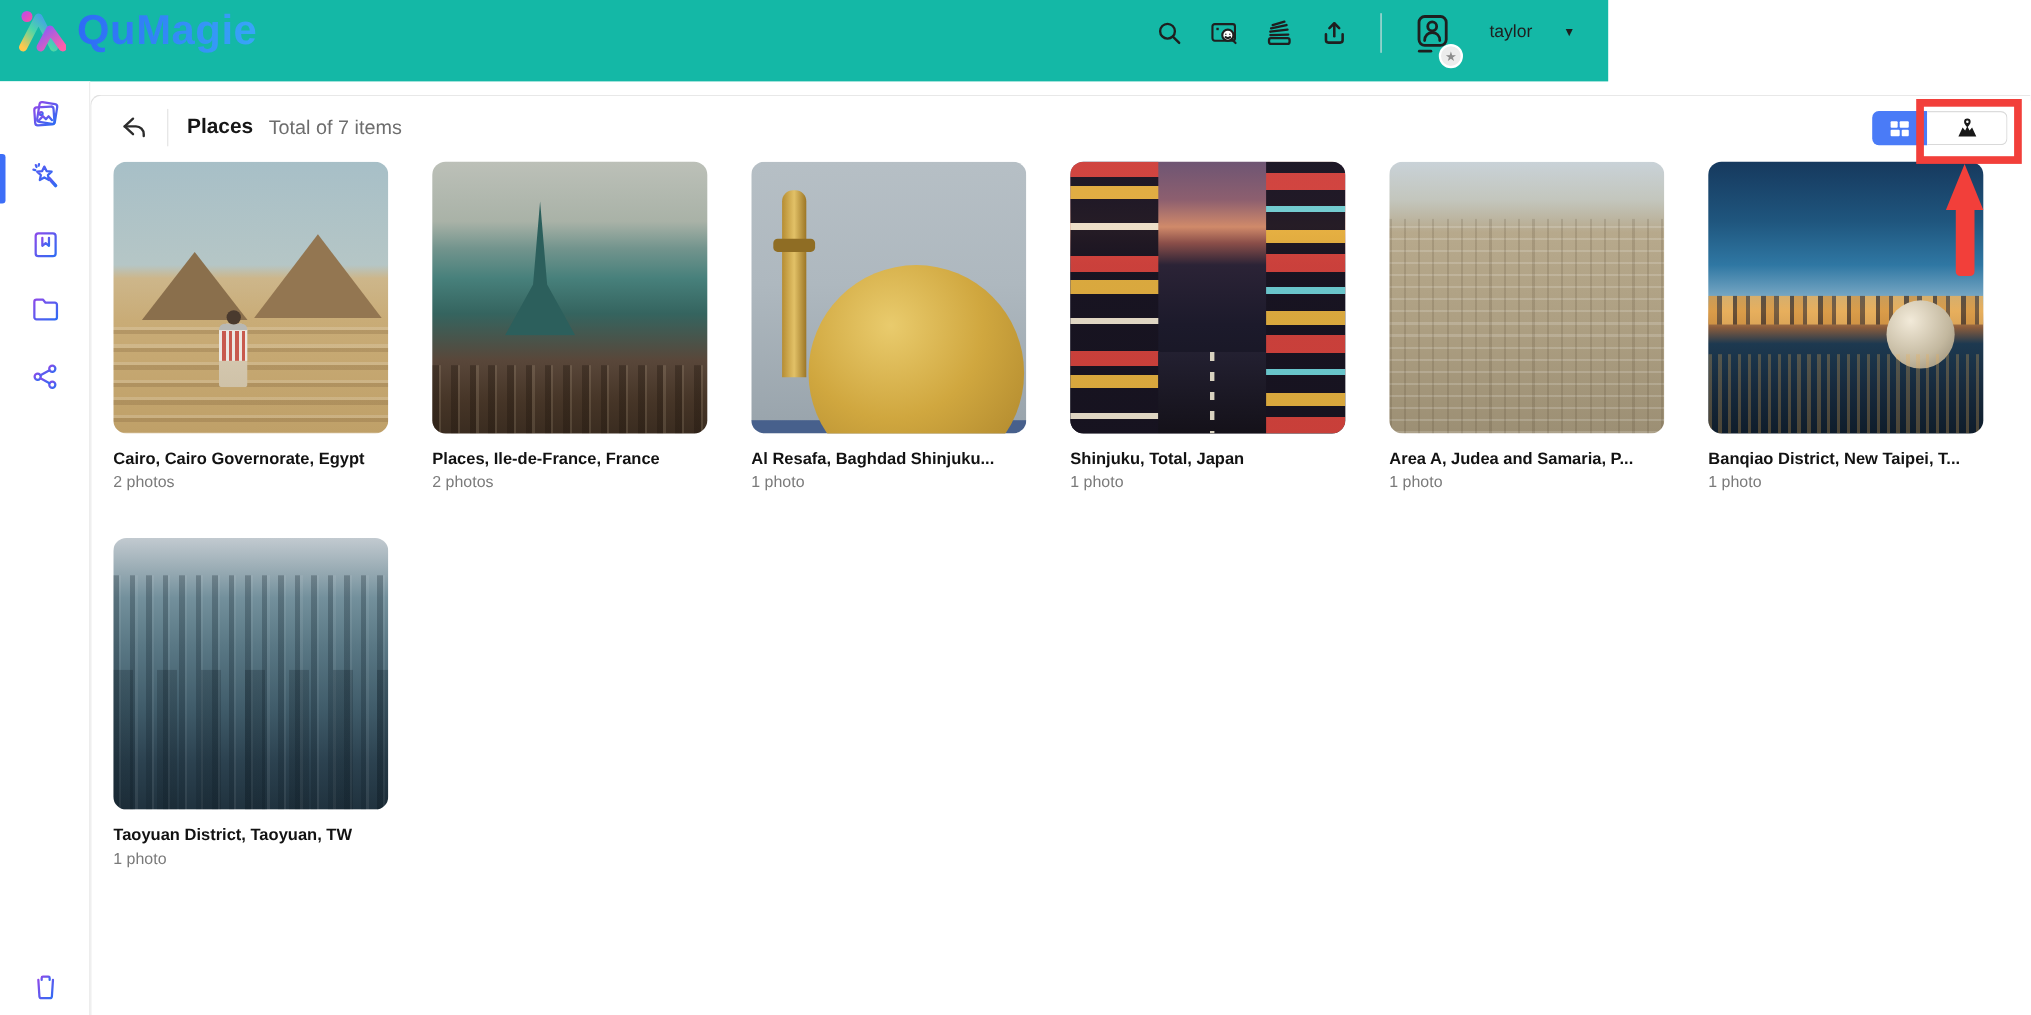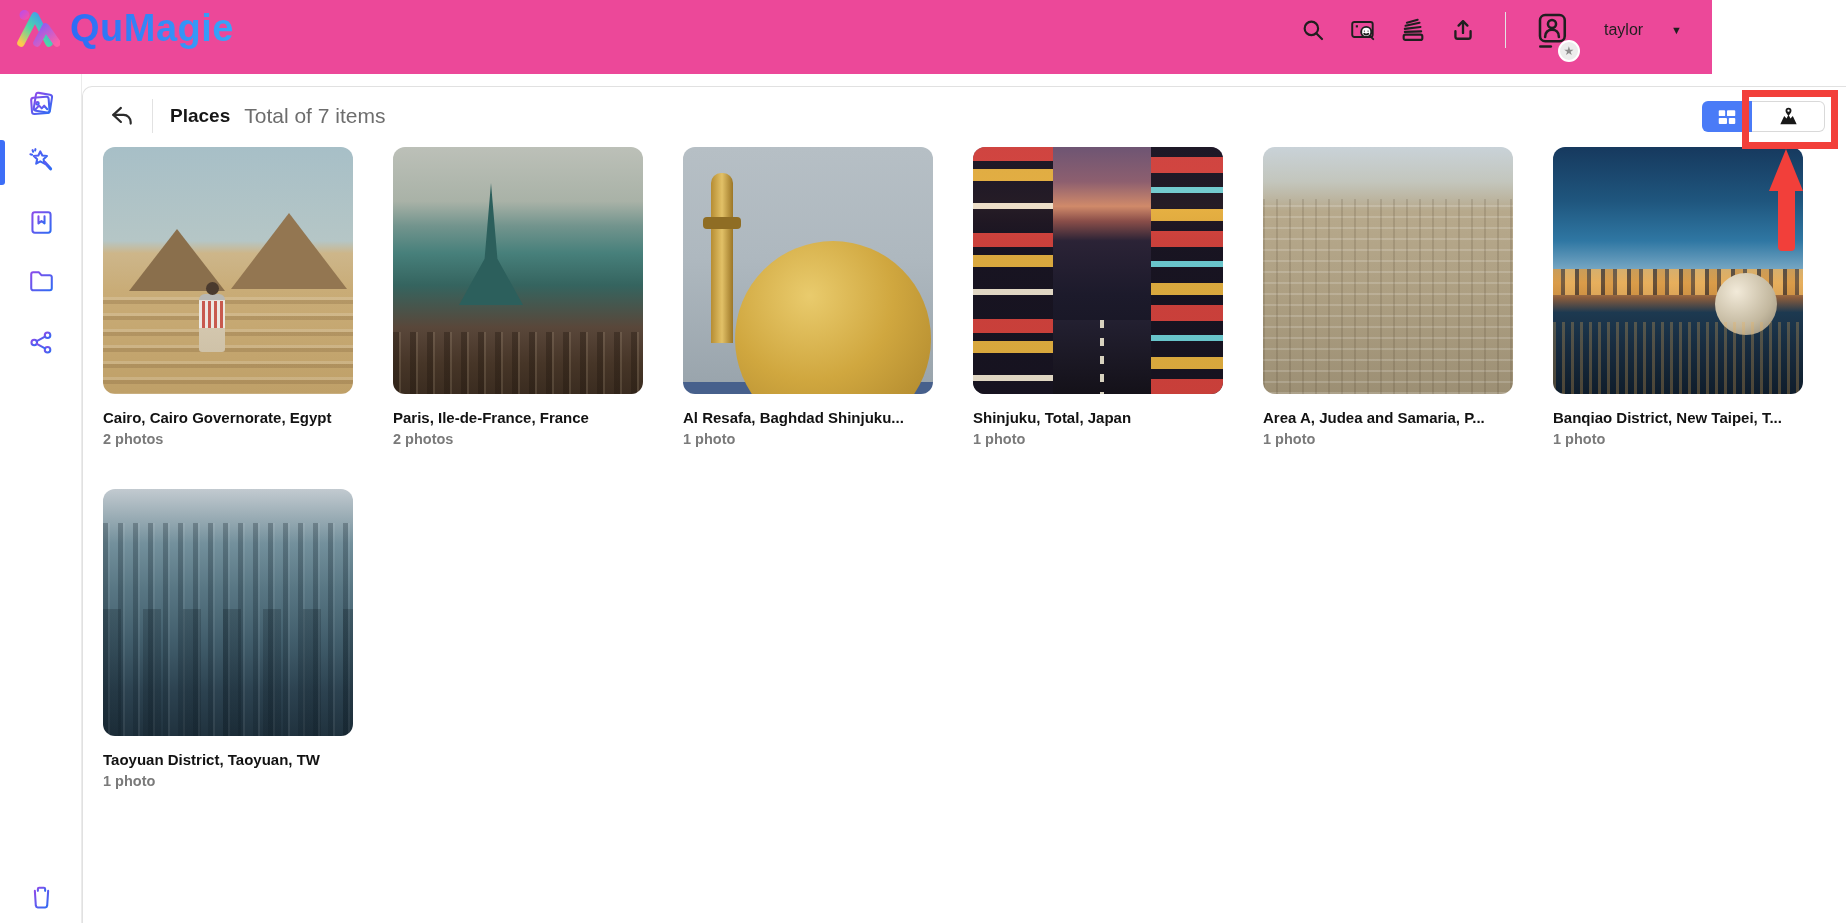--- a/index.html
+++ b/index.html
@@ -1,20 +1,20 @@
 <!DOCTYPE html>
 <html><head>
 <meta charset="utf-8">
 <style>
   * { margin:0; padding:0; box-sizing:border-box; }
   html,body { width:1846px; height:923px; overflow:hidden; background:#fff;
     font-family:"Liberation Sans", sans-serif; }
 
   
-  .topbar { position:absolute; left:0; top:0; width:1712px; height:74px; background:#ec4899; }
+  .topbar { position:absolute; left:0; top:0; width:1462px; height:74px; background:#14b8a6; }
   .logo { position:absolute; left:14px; top:6px; display:flex; align-items:center; gap:10px; }
   .logo-text { font-size:38px; font-weight:bold; letter-spacing:.5px;
     background:linear-gradient(90deg,#2e6bf5,#38a6f8);
     -webkit-background-clip:text; background-clip:text; color:transparent; }
   .top-actions { position:absolute; right:30px; top:0; height:60px; display:flex; align-items:center; gap:22px; }
   .tb-icon { width:28px; height:28px; display:flex; align-items:center; justify-content:center; cursor:pointer; }
   .tb-divider { width:1px; height:36px; background:#e3e3e3; margin:0 6px; }
   .avatar-wrap { position:relative; width:36px; height:40px; }
   .avatar-badge { position:absolute; right:-10px; bottom:-12px; width:22px; height:22px; border-radius:50%;
     background:#ececec; border:2px solid #fff; color:#8c8c8c; font-size:12px; line-height:18px; text-align:center; }
@@ -30,21 +30,21 @@
   .active-bar { position:absolute; left:0; top:66px; width:5px; height:45px; background:#3d6ef7;
     border-radius:0 3px 3px 0; }
 
   
   .main { position:absolute; left:82px; top:86px; width:1764px; height:849px; background:#fff;
     border-top:1px solid #e1e1e1; border-left:1px solid #e1e1e1; border-top-left-radius:10px; }
   .main-header { position:relative; height:58px; display:flex; align-items:center; padding-left:26px; }
   .back-btn { width:26px; height:26px; cursor:pointer; display:flex; align-items:center; justify-content:center; }
   .hdr-divider { width:1px; height:34px; background:#e2e2e2; margin:0 17px; }
   .page-title { font-size:19px; font-weight:bold; color:#161616; }
-  .page-subtitle { font-size:21px; color:#6d6d6d; margin-left:14px; }
+  .page-subtitle { font-size:18px; color:#6d6d6d; margin-left:14px; }
 
   
   .view-toggle { position:absolute; top:14px; right:21px; display:flex; height:31px; z-index:3; }
   .vt-btn { width:50px; height:31px; display:flex; align-items:center; justify-content:center; cursor:pointer; }
   .vt-grid { background:#4a7bf7; border-radius:6px 0 0 6px; }
   .vt-map { width:73px; background:#fff; border:1px solid #d9d9d9; border-left:none; border-radius:0 6px 6px 0; }
 
   
   .anno-box { position:absolute; left:1659px; top:3px; width:96px; height:59px;
     border:7px solid #f23f3a; z-index:6; pointer-events:none; }
@@ -54,21 +54,21 @@
   .anno-arrow-shaft { position:absolute; left:1695px; top:102px; width:17px; height:62px;
     background:#f23f3a; border-radius:0 0 4px 4px; z-index:6; pointer-events:none; }
 
   
   .cards { position:absolute; left:20px; top:60px; display:grid;
     grid-template-columns:repeat(6,250px); column-gap:40px; row-gap:42px; }
   .card { width:264px; cursor:pointer; }
   .photo { position:relative; width:250px; height:247px; border-radius:12px; overflow:hidden; }
   .ctitle { margin-top:15px; font-size:15px; font-weight:bold; color:#121212;
     white-space:nowrap; overflow:hidden; }
-  .ccount { margin-top:5px; font-size:14.5px; color:#7a7a7a;font-weight:bold; }
+  .ccount { margin-top:5px; font-size:14.5px; color:#7a7a7a; }
 
   .fg { position:absolute; display:block; }
 
   
   .p0 { background:
     repeating-linear-gradient(180deg, rgba(255,255,255,.16) 0 3px, rgba(120,90,52,.25) 3px 7px, rgba(0,0,0,0) 7px 16px) 0 150px / 100% 97px no-repeat,
     linear-gradient(180deg,#a7bfc7 0%,#b5c6c6 38%,#cdb68a 43%,#c9ac77 58%,#bfa068 100%); }
   .p0::before { content:""; position:absolute; left:26px; top:82px; width:0; height:0;
     border-left:48px solid transparent; border-right:48px solid transparent; border-bottom:62px solid #8a6f4c; }
   .p0::after { content:""; position:absolute; right:6px; top:66px; width:0; height:0;
@@ -342,21 +342,21 @@
           <i class="fg"></i>
         </div>
       <div class="ctitle">Cairo, Cairo Governorate, Egypt</div>
       <div class="ccount">2 photos</div>
     </div>
 
     <div class="card">
       <div class="photo p1">
           <i class="fg"></i>
         </div>
-      <div class="ctitle">Paris, Ile-de-France, France</div>
+      <div class="ctitle">Places, Ile-de-France, France</div>
       <div class="ccount">2 photos</div>
     </div>
 
     <div class="card">
       <div class="photo p2">
           <i class="fg"></i>
         </div>
       <div class="ctitle">Al Resafa, Baghdad Shinjuku...</div>
       <div class="ccount">1 photo</div>
     </div>

